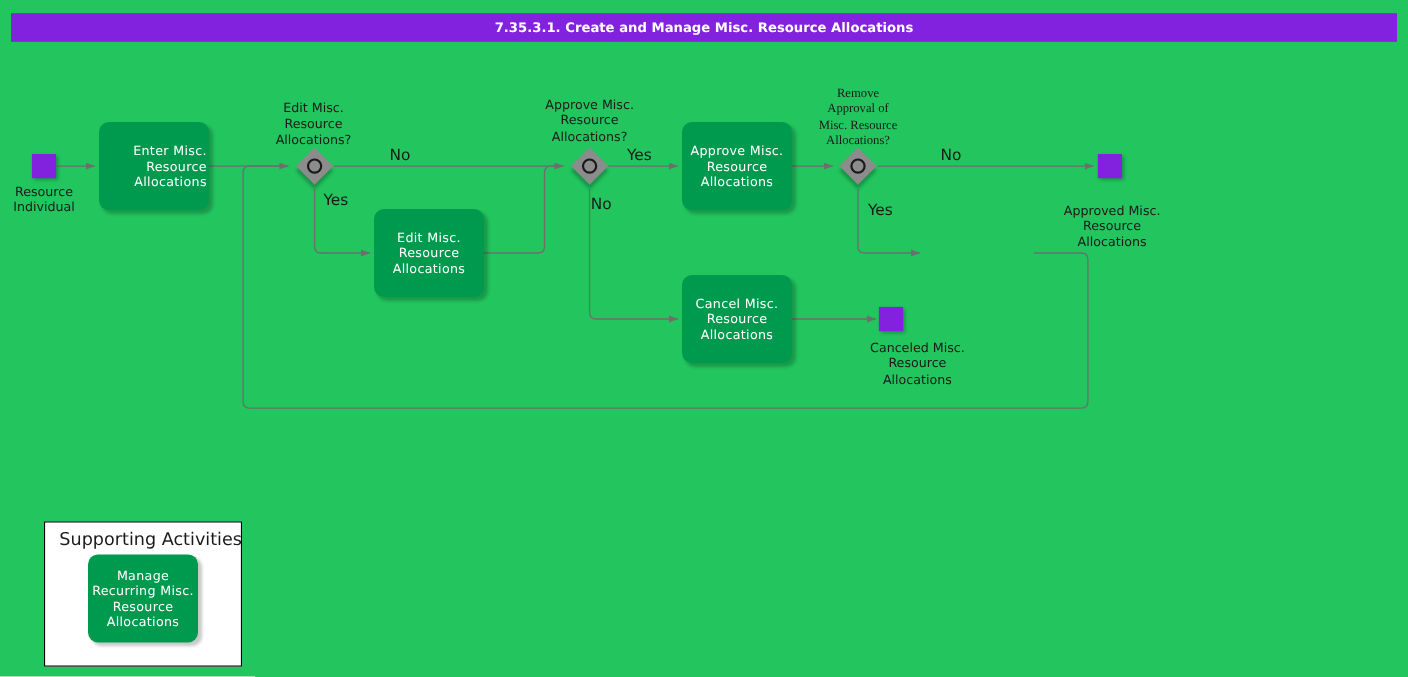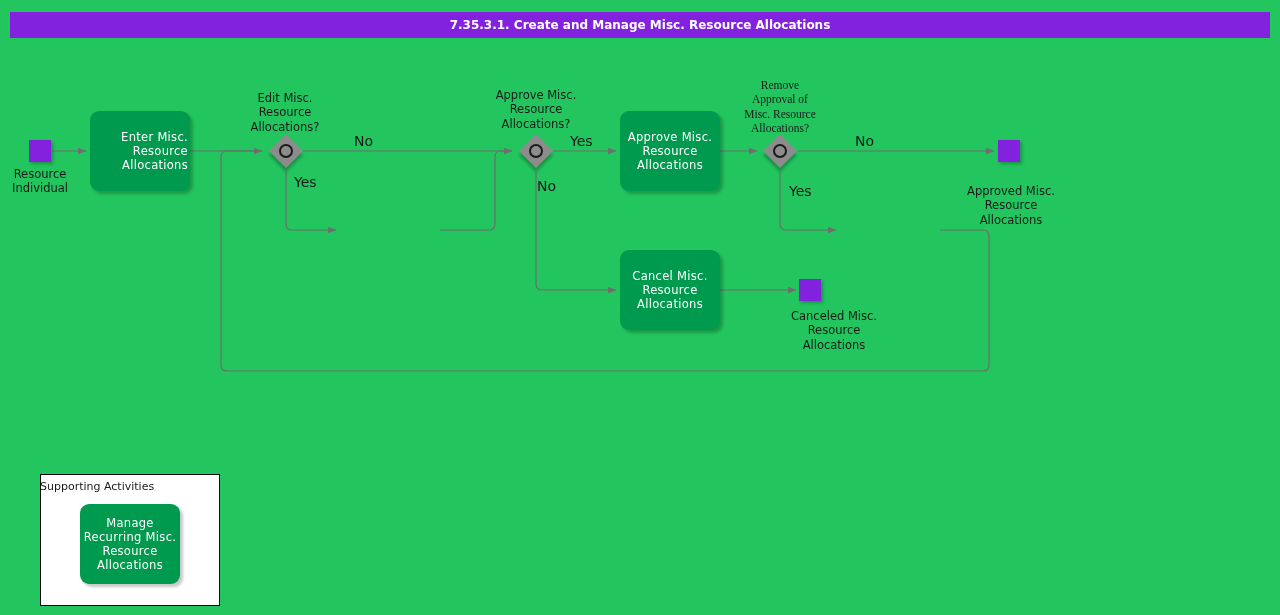--- a/index.html
+++ b/index.html
@@ -129,22 +129,22 @@
     height: 132px;
     border: 1px solid #000000;
     background: #ffffff;
     box-sizing: border-box;
   }
   #support-title {
     position: absolute;
     left: 40px;
     top: 480px;
     width: 180px;
-    text-align: left;
-    font-size: 11px;
+    text-align: right;
+    font-size: 16px;
     color: #1a1a1a;
     font-family: "DejaVu Sans", sans-serif;
   }
 </style>
 </head>
 <body>
 
 <div id="canvas">
 
   <div id="title-bar">7.35.3.1. Create and Manage Misc. Resource Allocations</div>
@@ -184,20 +184,23 @@
   </svg>
 
   <div class="event-node" style="left:29px; top:140px;"></div>
   <div class="node-label" style="left:-11px; top:167px; width:102px;">Resource
 Individual</div>
 
   <div class="task" style="left:90px; top:111px; width:100px; height:80px;text-align:right;">Enter Misc.
 Resource
 Allocations</div>
 
+  <div class="task" style="left:340px; top:190px; width:100px; height:80px;">Edit Misc.
+Resource
+Allocations</div>
 
   <div class="task" style="left:620px; top:111px; width:100px; height:80px;">Approve Misc.
 Resource
 Allocations</div>
 
   <div class="task" style="left:620px; top:250px; width:100px; height:80px;">Cancel Misc.
 Resource
 Allocations</div>
 
 

